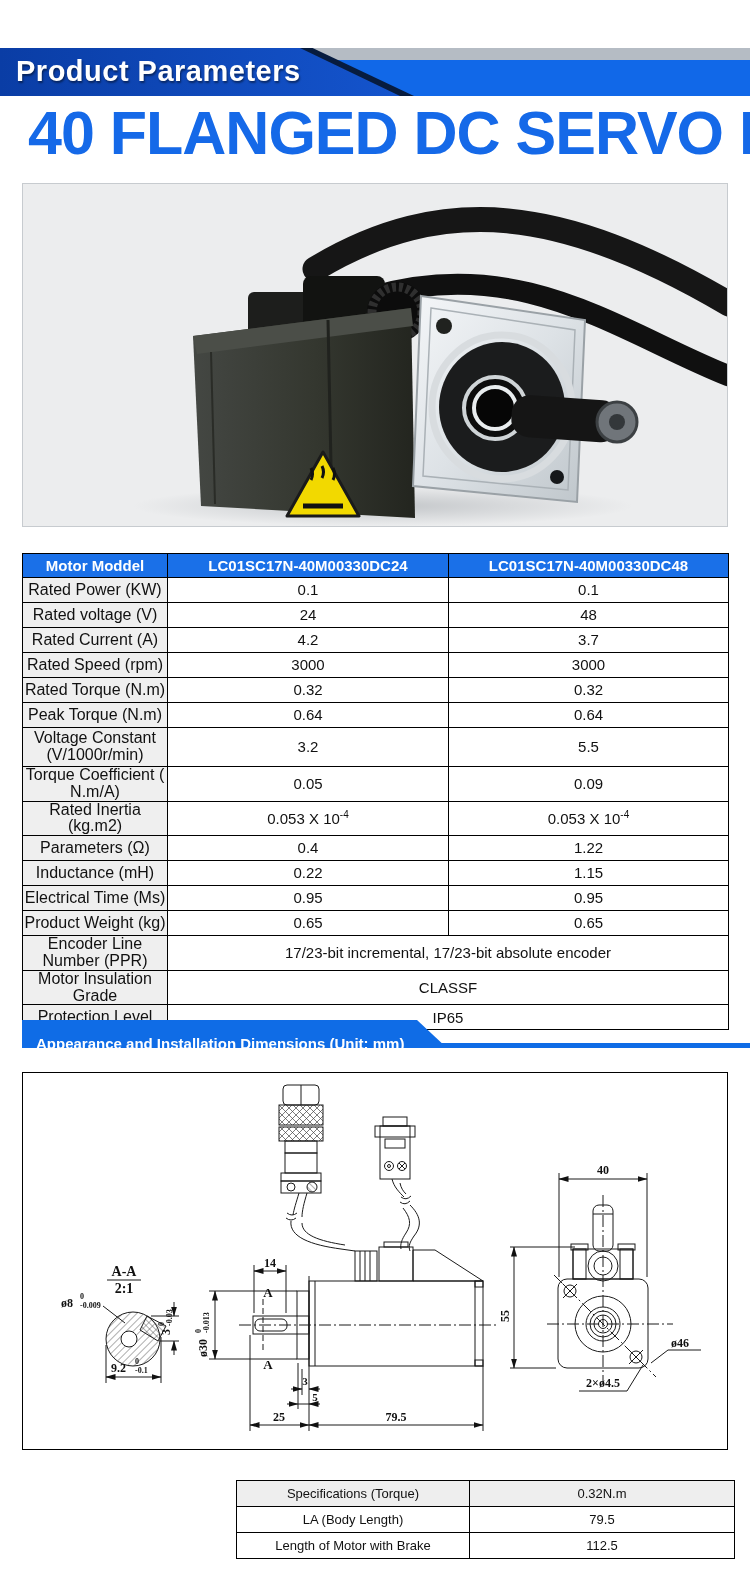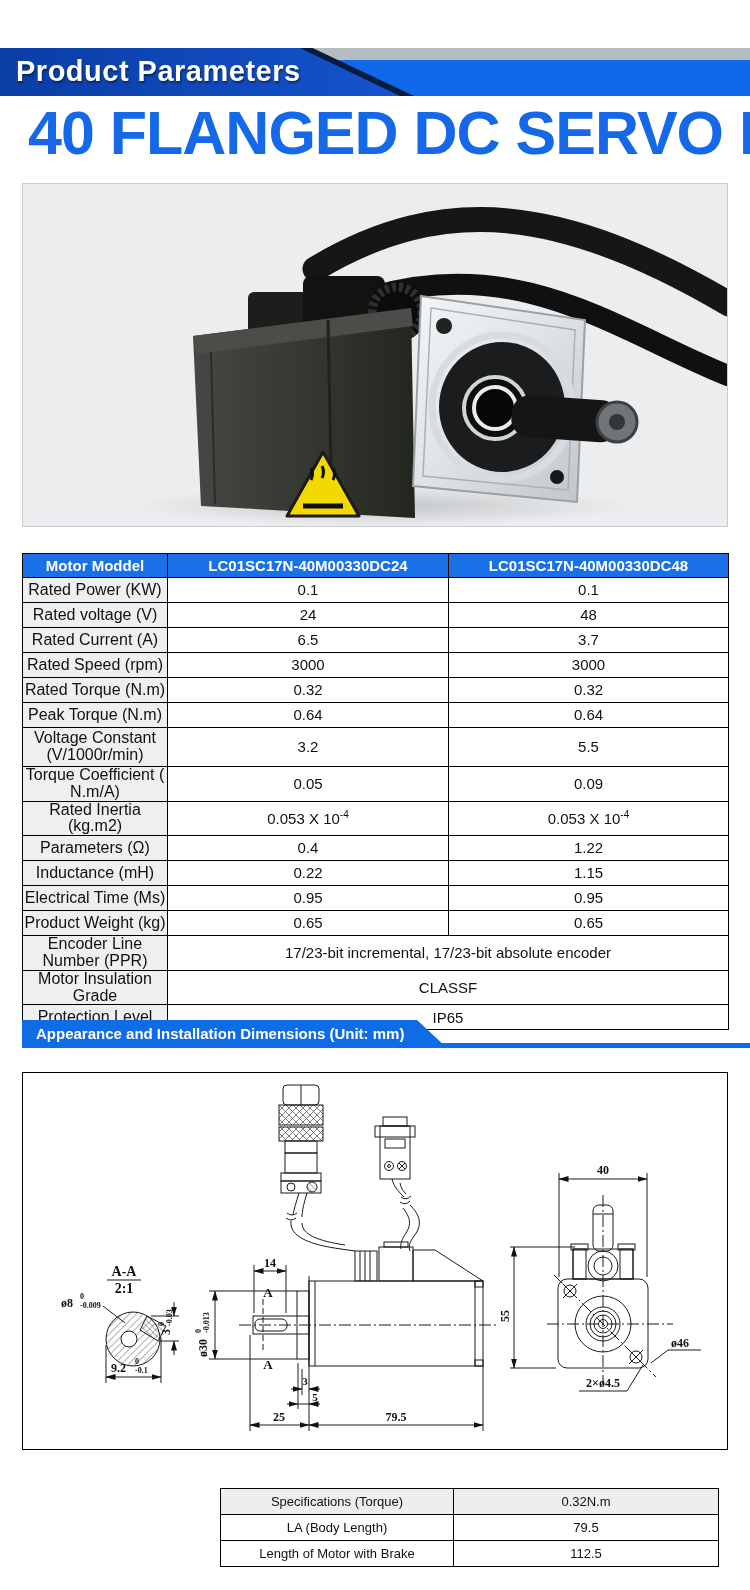--- a/index.html
+++ b/index.html
@@ -28,28 +28,28 @@
   td{border:1px solid #000;text-align:center;vertical-align:middle;color:#111;padding:0;}
   #spec table{width:706px;}
   #spec td{font-size:15px;height:24px;line-height:1.05;}
   #spec td.lbl{background:#efefef;font-size:16px;}
   #spec tr.hd td{background:#1a70e8;color:#fff;font-weight:bold;font-size:15px;height:23px;}
   #spec tr.tall td{height:38px;text-align:center;}
   #spec sup{font-size:10px;}
   
   #banner{position:absolute;left:22px;top:1020px;width:425px;height:28px;background:#0f6ce6;
         clip-path:polygon(0 0,calc(100% - 30px) 0,100% 100%,0 100%);}
-  #banner .t{position:absolute;left:14px;top:5px;color:#fff;font-size:15px;font-weight:bold;}
+  #banner .t{position:absolute;left:14px;top:15px;color:#fff;font-size:15px;font-weight:bold;}
   #bannerline{position:absolute;left:420px;top:1043px;width:330px;height:5px;background:#0f6ce6;}
   
   #draw{position:absolute;left:22px;top:1072px;width:704px;height:376px;border:1px solid #000;
         background:#fff;}
   #draw svg{display:block;}
   
-  #dimtab{position:absolute;left:220px;top:1480px;margin-top:8px;}
+  #dimtab{position:absolute;left:236px;top:1480px;}
   #dimtab table{width:498px;}
   #dimtab td{font-size:13px;height:25px;}
   #dimtab tr.first td{background:#eee;}
   text{font-family:"Liberation Serif",serif;font-weight:bold;fill:#111;}
 </style>
 </head>
 <body>
 
 <div id="page">
 
@@ -137,21 +137,21 @@
             <td class="val">0.1</td>
             <td class="val">0.1</td>
           </tr>
           <tr>
             <td class="lbl">Rated voltage (V)</td>
             <td class="val">24</td>
             <td class="val">48</td>
           </tr>
           <tr>
             <td class="lbl">Rated Current (A)</td>
-            <td class="val">6.5</td>
+            <td class="val">4.2</td>
             <td class="val">3.7</td>
           </tr>
           <tr>
             <td class="lbl">Rated Speed (rpm)</td>
             <td class="val">3000</td>
             <td class="val">3000</td>
           </tr>
           <tr>
             <td class="lbl">Rated Torque (N.m)</td>
             <td class="val">0.32</td>

